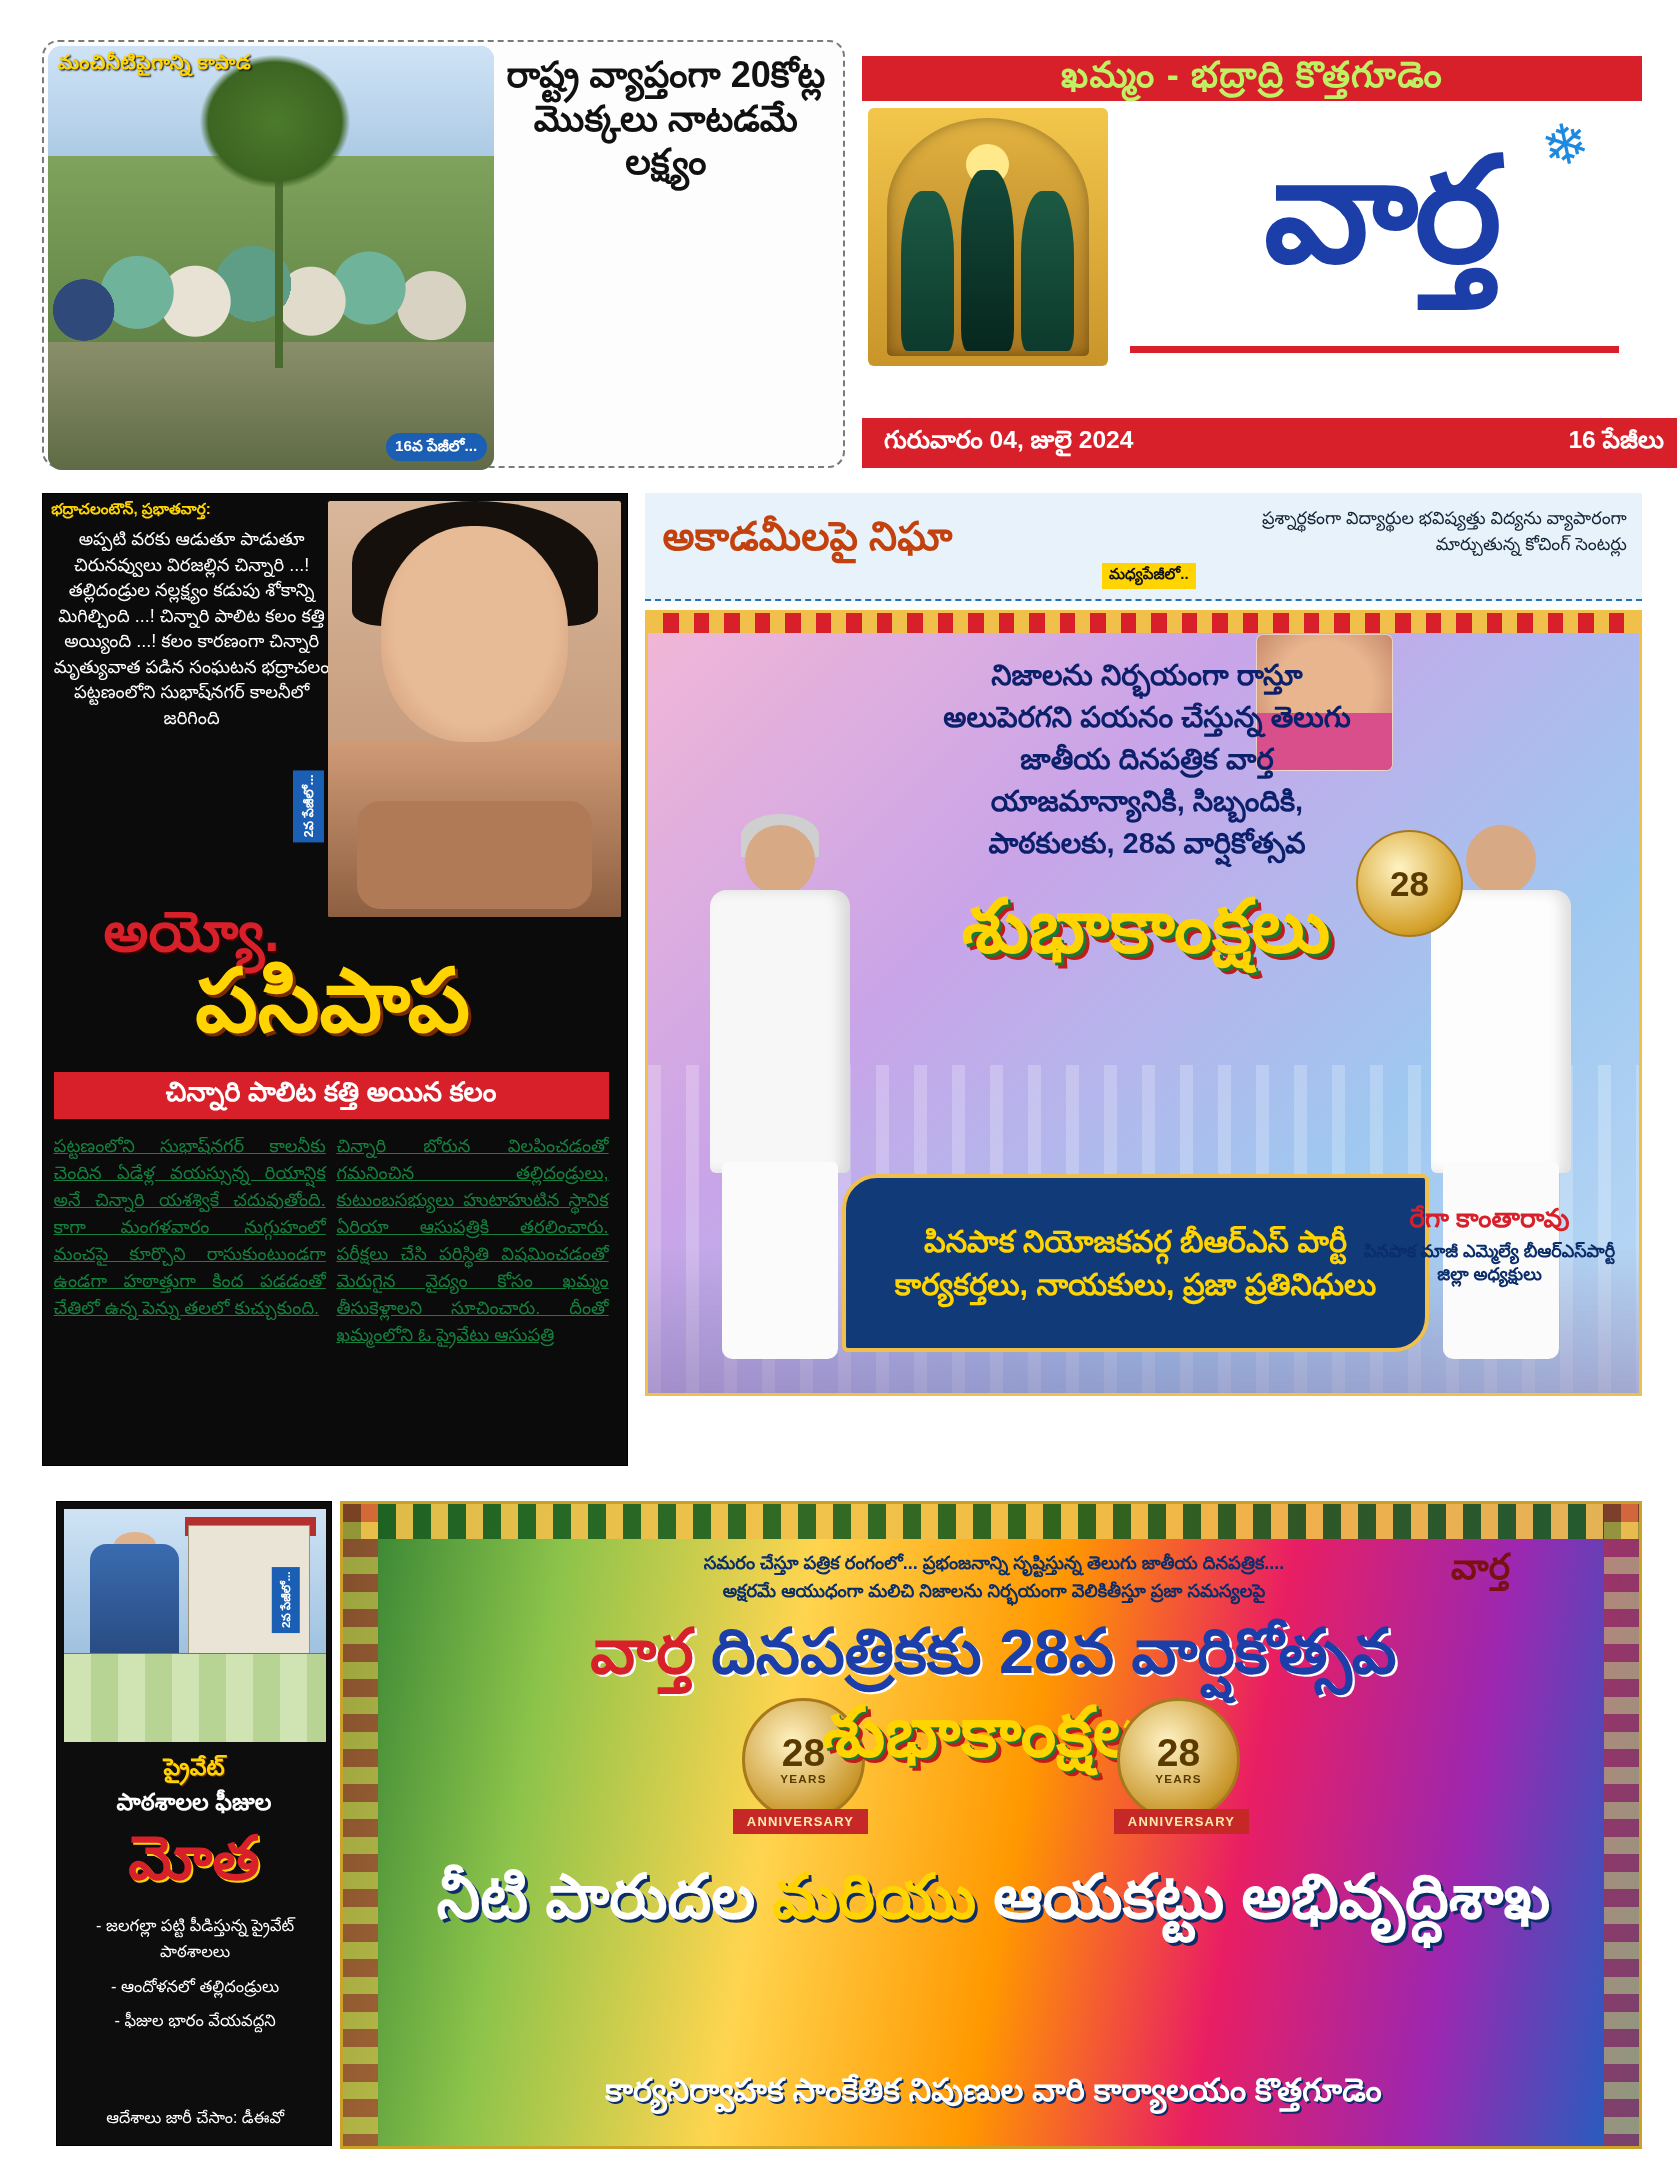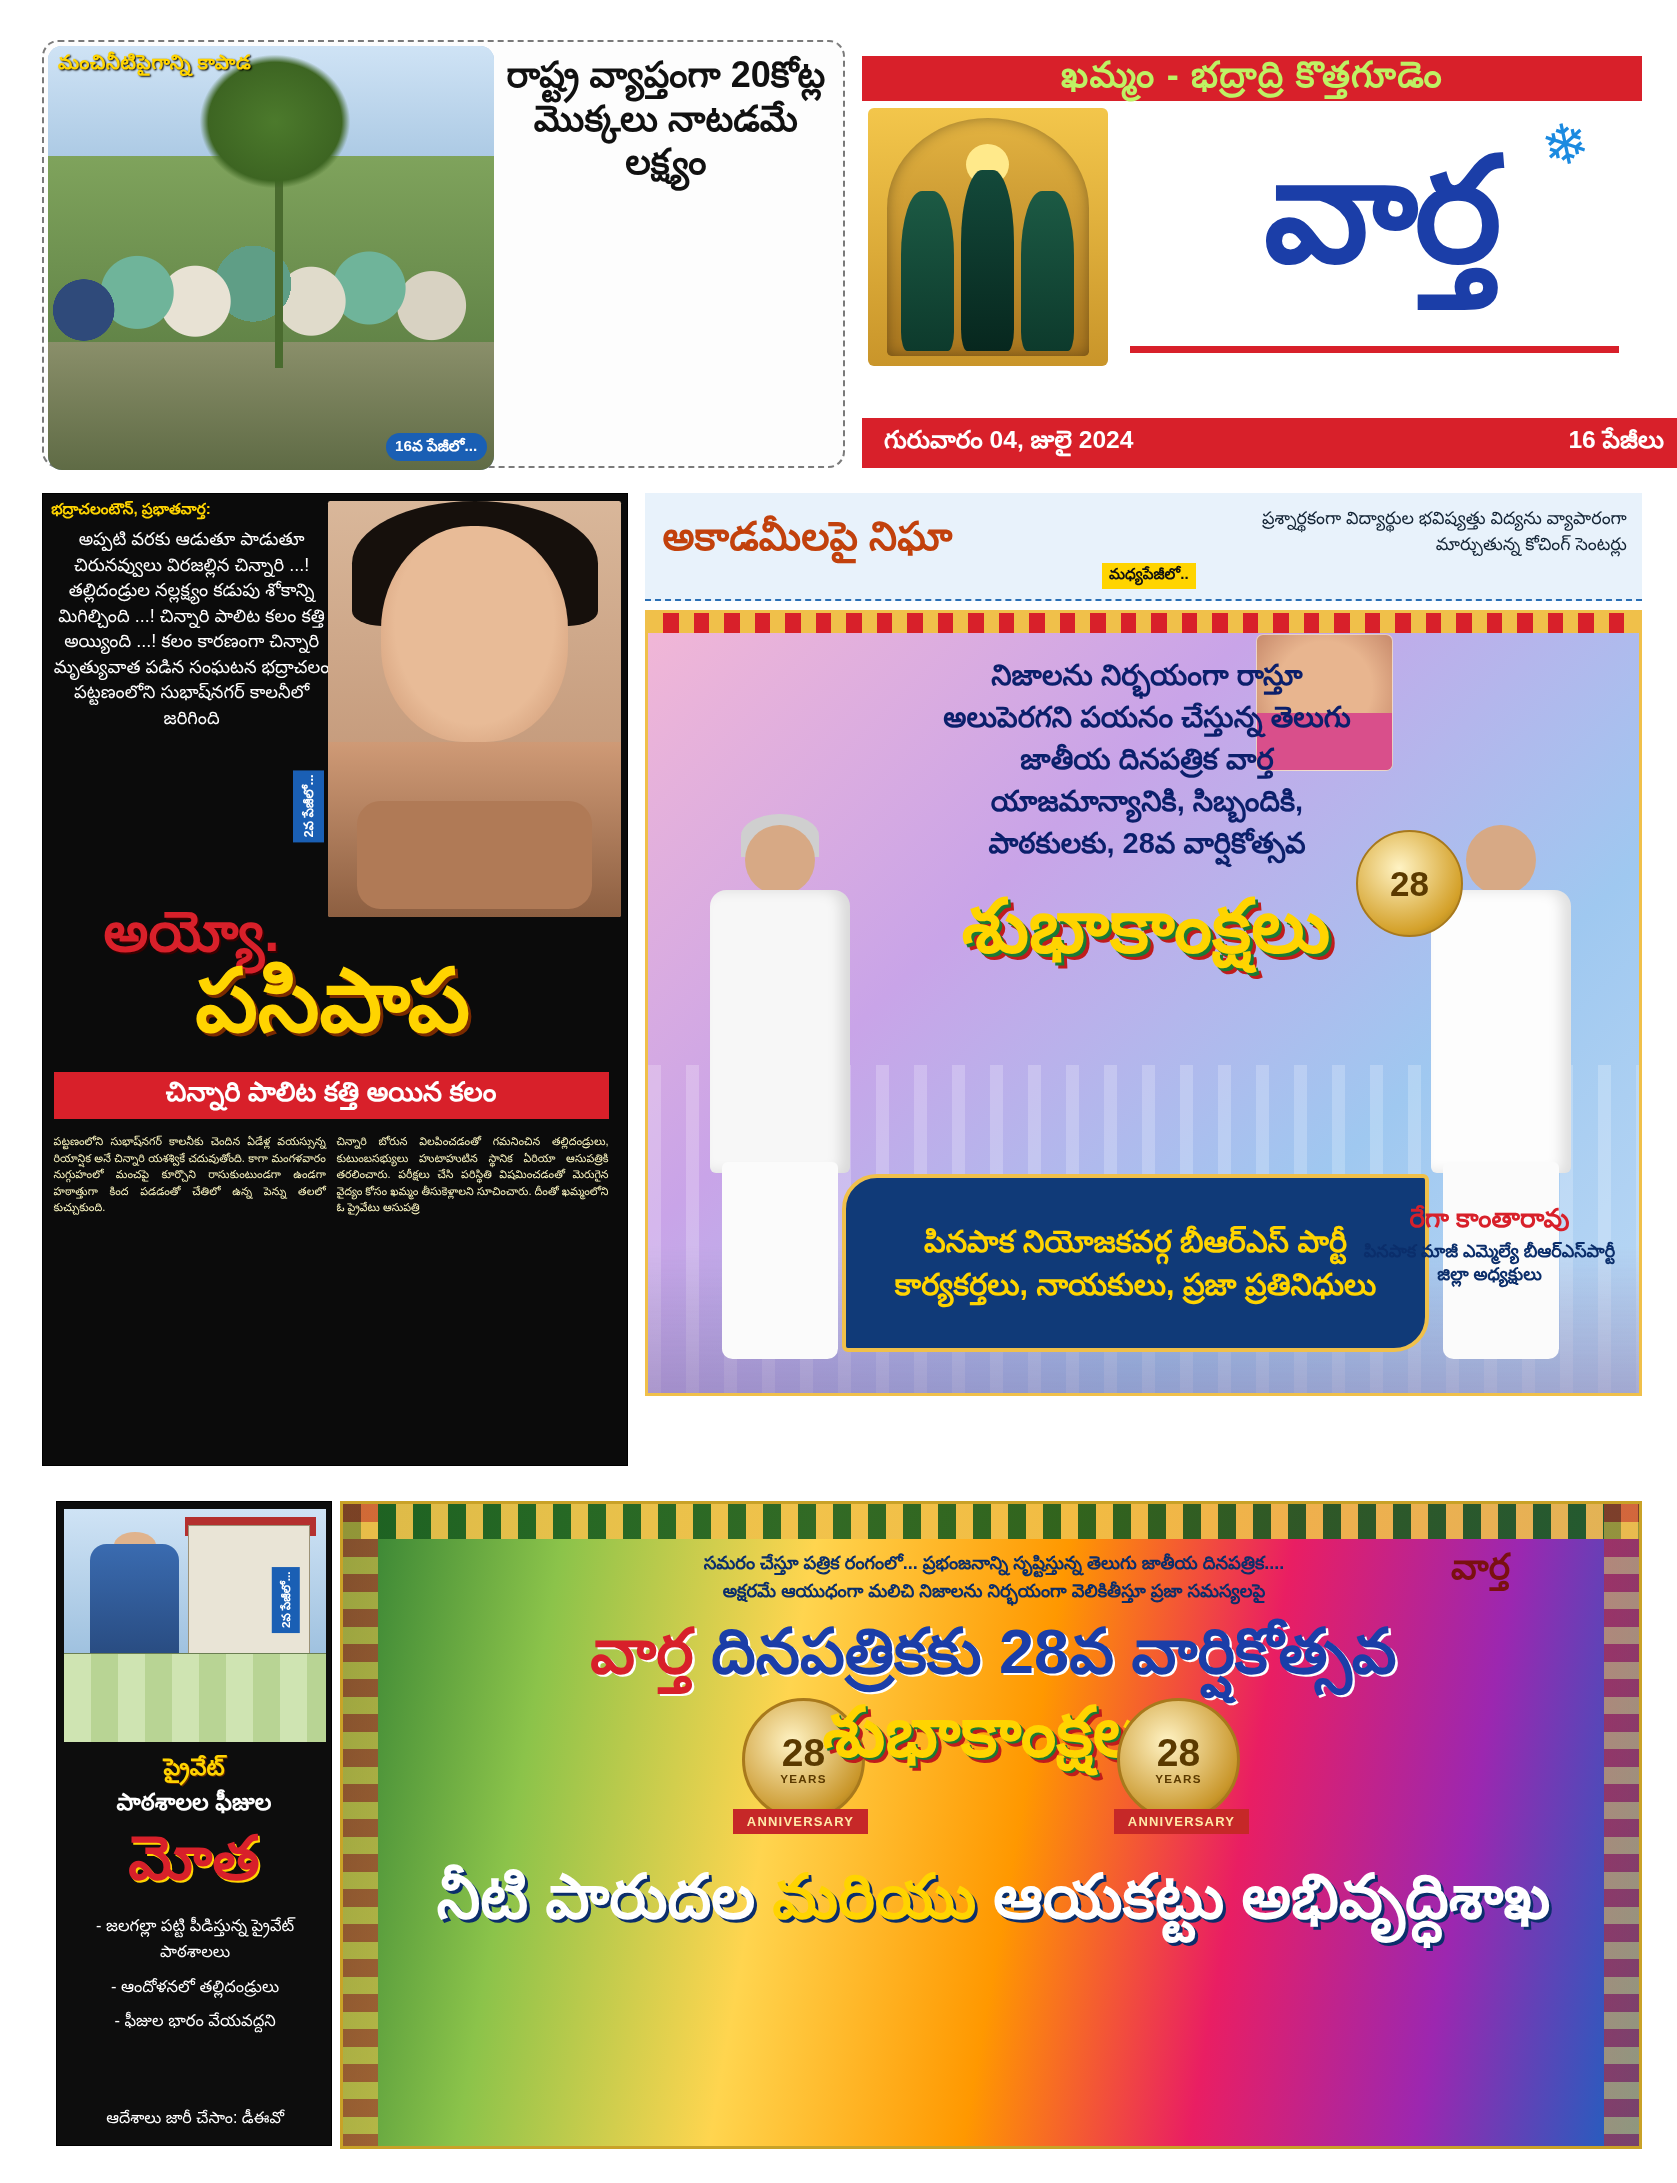--- a/index.html
+++ b/index.html
@@ -200,21 +200,21 @@
   }
   .lc-strap {
     position: absolute; left: 10.6px; top: 578px; width: 555px; height: 47px;
     background: #d8202a; color: #ffffff; font-size: 27px; font-weight: bold;
     display: flex; align-items: center; justify-content: center;
   }
   .lc-cols {
     position: absolute; left: 10.6px; top: 639px; width: 555px; height: 320px;
     background: #0b0b0b;
     display: flex; gap: 10.6px;
-    color: #fef9c3; font-size: 11px; line-height: 1.5; text-align: justify;
+    color: #15803d; font-size: 18px; line-height: 1.5; text-align: justify; text-decoration: underline;
   }
   .lc-cols > div { flex: 1; }
 
   
   .akademi {
     left: 645px; top: 493px; width: 997px; height: 108px;
     background: #e8f2fb; border-bottom: 2.9px dashed #2a6fb5;
   }
   .ak-title {
     position: absolute; left: 17.6px; top: 21px;
@@ -610,16 +610,17 @@
       <span class="num">28</span>
       <span class="yr">YEARS</span>
     </div>
     <div class="ba-ribbon-label right">ANNIVERSARY</div>
 
     <div class="ba-dept">
       <span>నీటి పారుదల</span>
       <span class="y">మరియు</span>
       <span>ఆయకట్టు అభివృద్ధిశాఖ</span>
     </div>
+    <div class="ba-office">కార్యనిర్వాహక సాంకేతిక నిపుణుల వారి కార్యాలయం కొత్తగూడెం</div>
   </div>
 
 </div>
 
 
 </body></html>

